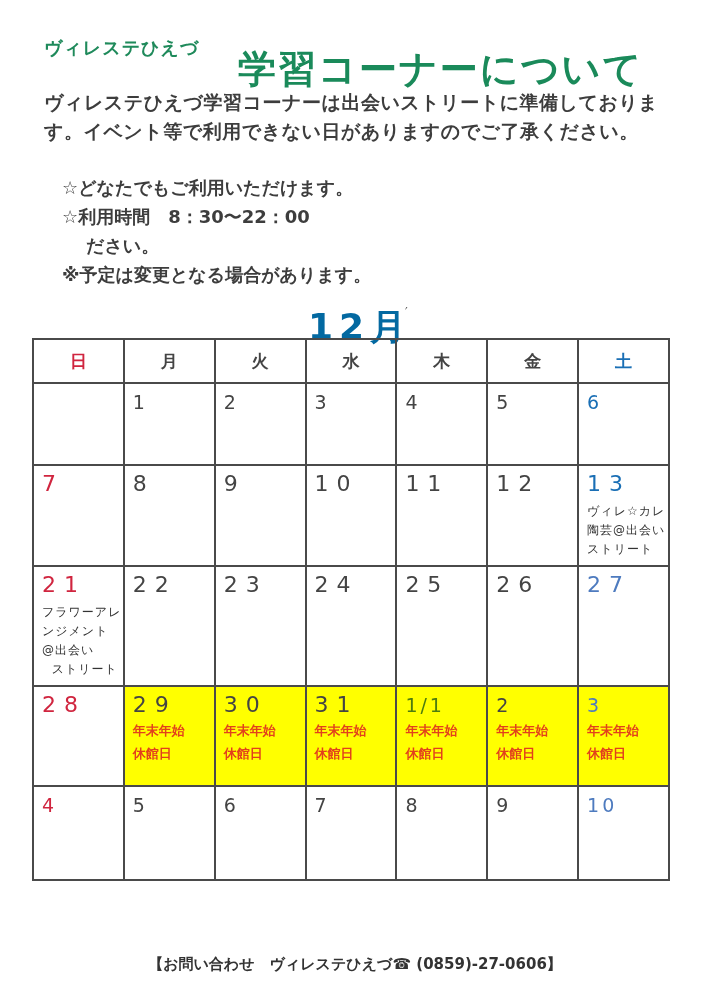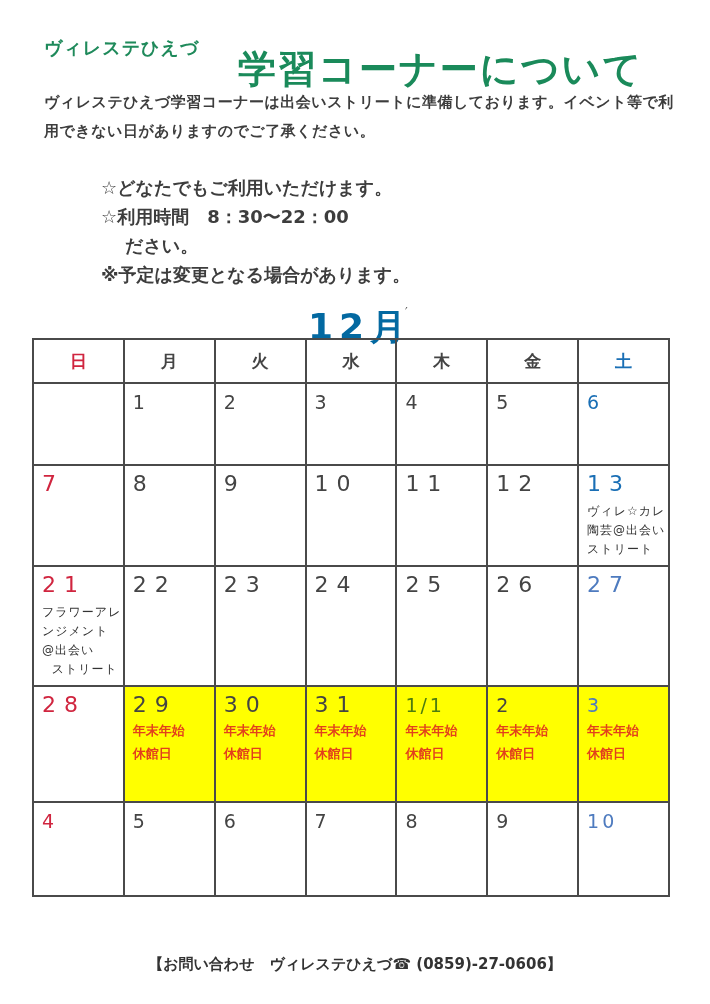--- a/index.html
+++ b/index.html
@@ -7,42 +7,42 @@
     width: 710px; height: 1004px; background: #ffffff; position: relative; overflow: hidden;
     font-family: "DejaVu Sans", "Liberation Sans", sans-serif; color: #3a3a3a;
   }
   .subtitle {
     position: absolute; left: 44px; top: 36px; font-size: 18px; color: #1f8a5b; letter-spacing: 1px; font-weight: bold;
   }
   .title {
     position: absolute; left: 238px; top: 44px; font-size: 38px; font-weight: bold; color: #1a8a5a; letter-spacing: 2px;
   }
   .intro {
-    position: absolute; left: 44px; top: 88px; width: 640px; font-size: 15px; line-height: 29px;
+    position: absolute; left: 44px; top: 88px; width: 640px; font-size: 19px; line-height: 29px;
     color: #3d3d3d; letter-spacing: 0.5px; font-weight: bold;
   }
-  .notes { position: absolute; left: 62px; top: 173px; font-size: 18px; line-height: 29px; color: #3d3d3d; font-weight: bold; margin-left: 39px; }
+  .notes { position: absolute; left: 62px; top: 173px; font-size: 18px; line-height: 29px; color: #3d3d3d; font-weight: bold; }
   .notes .indent { padding-left: 24px; }
   .month {
     position: absolute; left: 308px; top: 303px; font-size: 36px; font-weight: bold; color: #0369a1; letter-spacing: 6px;
   }
   .mark { position: absolute; left: 405px; top: 305px; font-size: 12px; color: #555; }
   table.cal {
     position: absolute; left: 32px; top: 338px; width: 638px; border-collapse: collapse; table-layout: fixed;
   }
   table.cal td, table.cal th { border: 2px solid #4a4a4a; vertical-align: top; }
   table.cal th { height: 44px; font-size: 17px; font-weight: bold; color: #444; vertical-align: middle; text-align: center; }
   table.cal th.sun { color: #d0253f; }
   table.cal th.sat { color: #1a6fb5; }
   table.cal td { padding: 6px 8px; }
   .r1 td { height: 82px; }
   .r2 td { height: 94px; }
   .r3 td { height: 100px; }
   .r4 td { height: 99px; }
-  .r5 td { height: 116px; }
+  .r5 td { height: 100px; }
   .r6 td { height: 94px; }
   .num { font-size: 22px; color: #444; letter-spacing: 8px; line-height: 24px; }
   .num.sun { color: #d0253f; }
   .num.sat { color: #1a6fb5; }
   .num.sat-light { color: #4e7bbf; }
   .num.red { color: #4d7c0f; }
   .num.small { font-size: 19px; letter-spacing: 3px; }
   .ev { font-size: 12px; line-height: 19px; color: #333; margin-top: 6px; letter-spacing: 1px; white-space: pre; }
   td.hol { background: #ffff00; }
   .hol .holtxt { color: #e2401c; font-size: 13px; font-weight: bold; line-height: 23px; margin-top: 2px; white-space: pre; }

